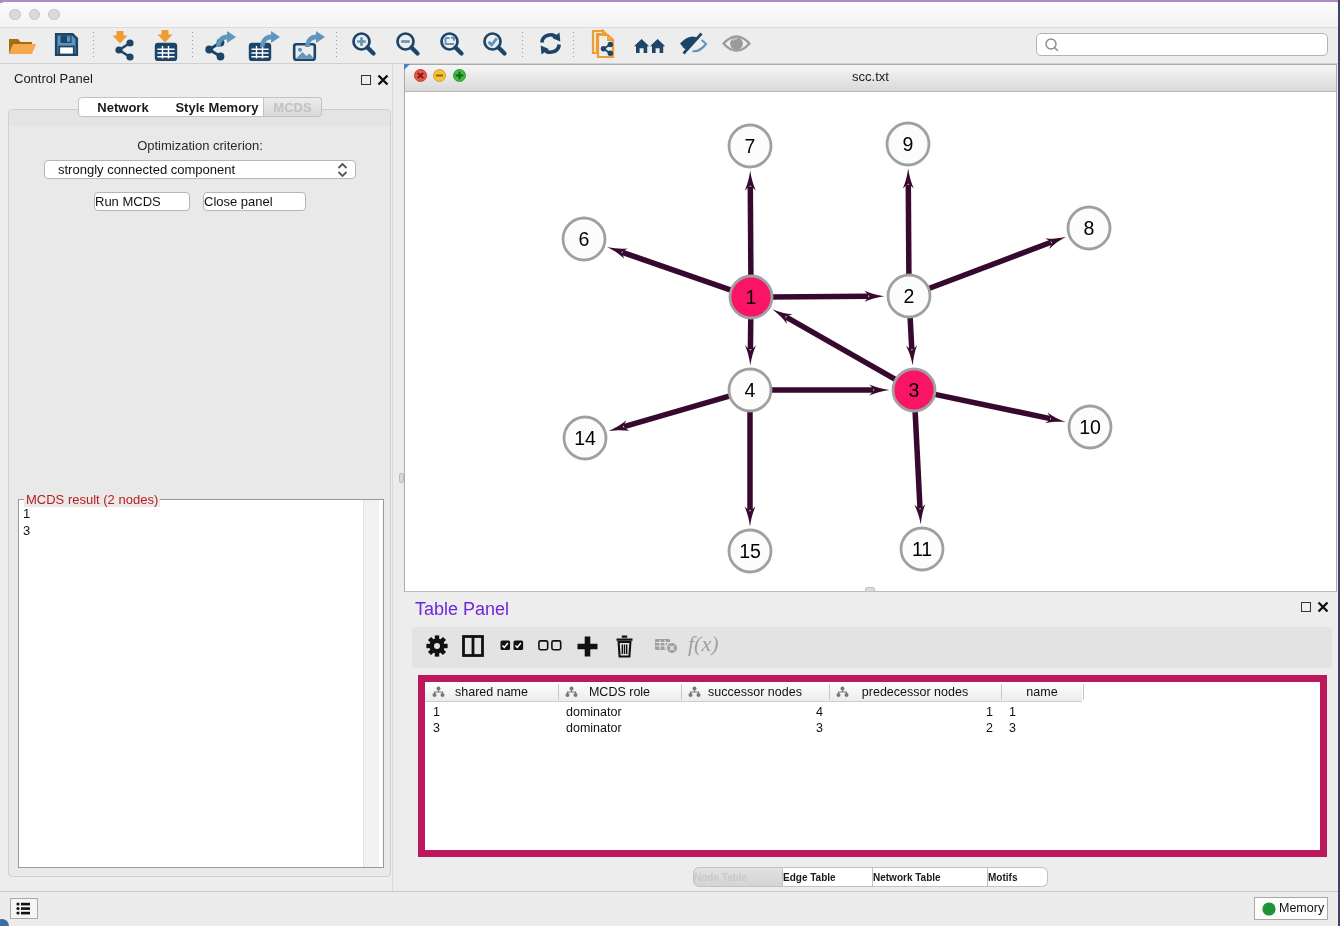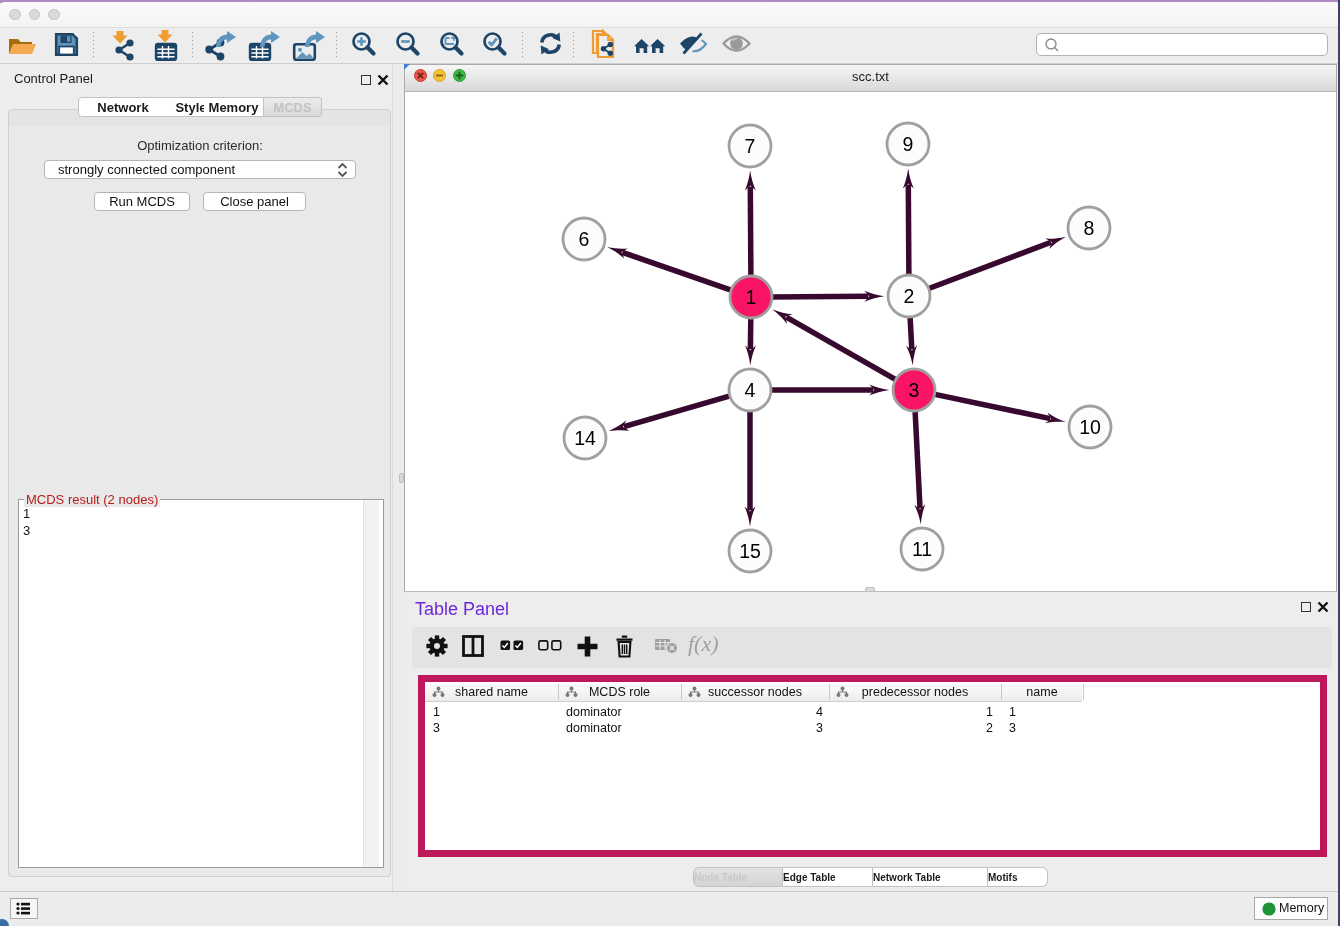--- a/index.html
+++ b/index.html
@@ -16,21 +16,21 @@
 
 #cp-title{left:14px;top:71px;font-size:13px;color:#1a1a1a}
 .floatbtn{width:10px;height:10px;border:1.6px solid #333}
 #tabpanel{left:8px;top:109px;width:383px;height:768px;border:1px solid #cfcfcf;border-radius:4px;background:#e9e9e9}
 #tabstrip{left:9px;top:110px;width:381px;height:16px;background:#e4e4e4;border-radius:4px 4px 0 0}
 .tab{top:97px;height:20px;border:1px solid #c2c2c2;background:#fff;font-size:13px;font-weight:600;color:#1a1a1a;text-align:center;line-height:19px}
 #tab-mcds{background:linear-gradient(#ececec,#d9d9d9);color:#c2c2c2;border-radius:0 4px 4px 0}
 #tab-network{border-radius:4px 0 0 4px}
 #optlabel{left:0;top:138px;width:400px;text-align:center;font-size:13px;color:#2a2a2a}
 #combo{left:44px;top:160px;width:312px;height:19px;background:#fff;border:1px solid #b6b6b6;border-radius:4px;font-size:13px;color:#111;line-height:18px;padding-left:13px}
-.btn{top:192px;height:19px;background:#fff;border:1px solid #b6b6b6;border-radius:4px;font-size:13px;color:#111;text-align:center;line-height:18px}
+.btn{top:192px;height:19px;background:#fff;border:1px solid #b6b6b6;border-radius:4px;font-size:13px;color:#111;line-height:18px}
 #fieldset{left:18px;top:499px;width:366px;height:369px;background:#fff;border:1px solid #9a9a9a}
 #fslegend{left:24px;top:492px;background:#e9e9e9;font-size:13px;color:#b91c1c;padding:0 2px}
 #fstext{left:23px;top:505px;font-size:13px;color:#111;line-height:17px}
 #fsscroll{left:363px;top:500px;width:16px;height:367px;background:#f2f2f2;border-left:1px solid #e2e2e2}
 
 #splitter{left:392px;top:64px;width:12px;height:827px;background:#ececec;border-left:1px solid #dadada}
 #grip1{left:399px;top:473px;width:5px;height:10px;background:#d8d8d8;border:1px solid #bdbdbd;border-radius:2px}
 
 #netwin{left:404px;top:64px;width:933px;height:528px;border:1px solid #a9a9a9;border-bottom:1px solid #bbb;background:#fff}
 #nettitle{left:0;top:0;width:931px;height:27px;background:linear-gradient(#f6f6f6,#d9d9d9);border-bottom:1px solid #b7b7b7}

